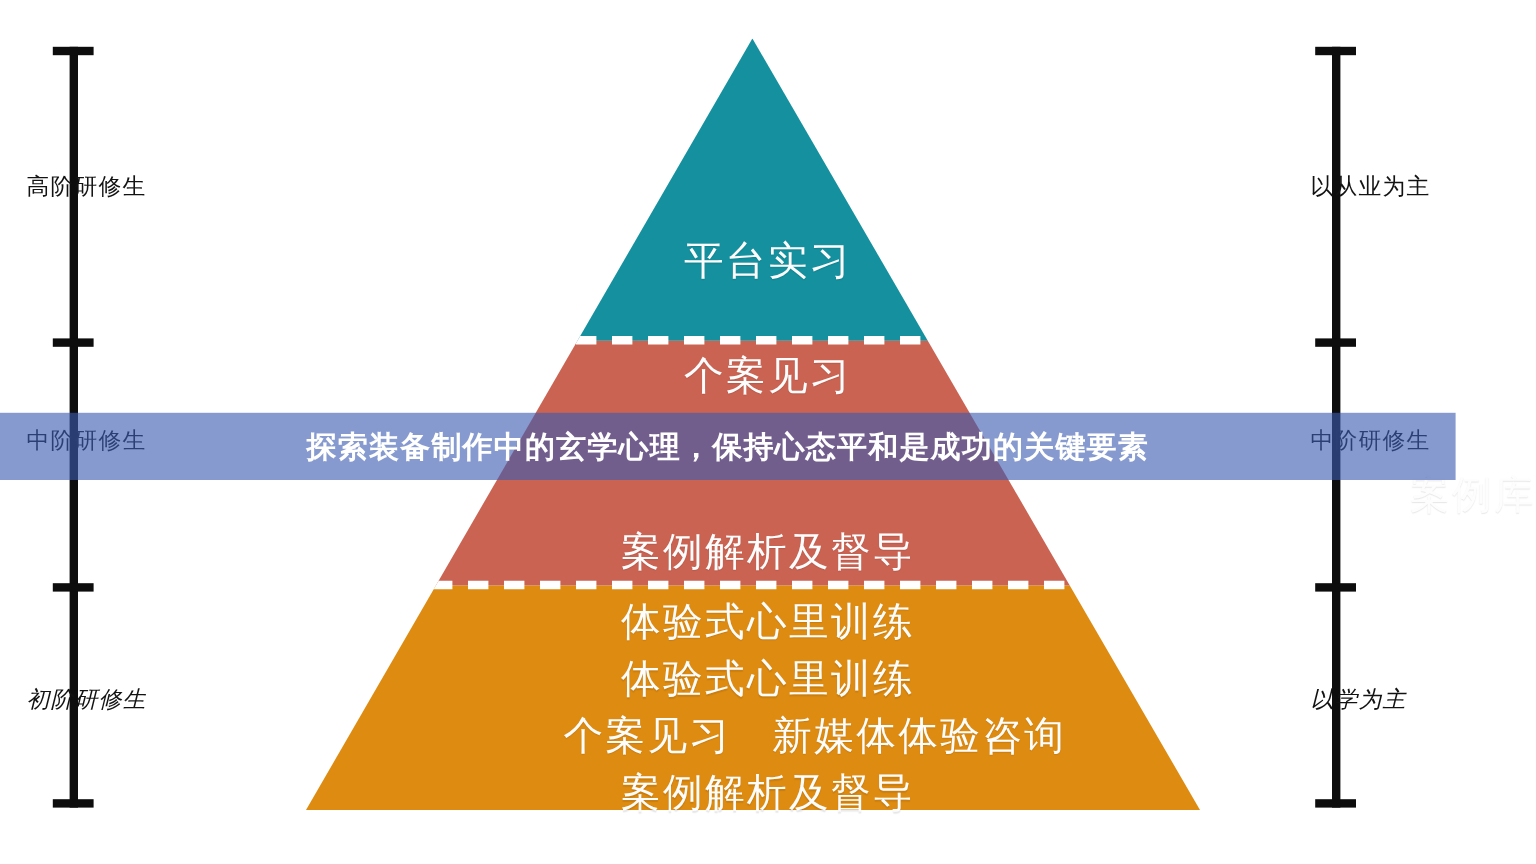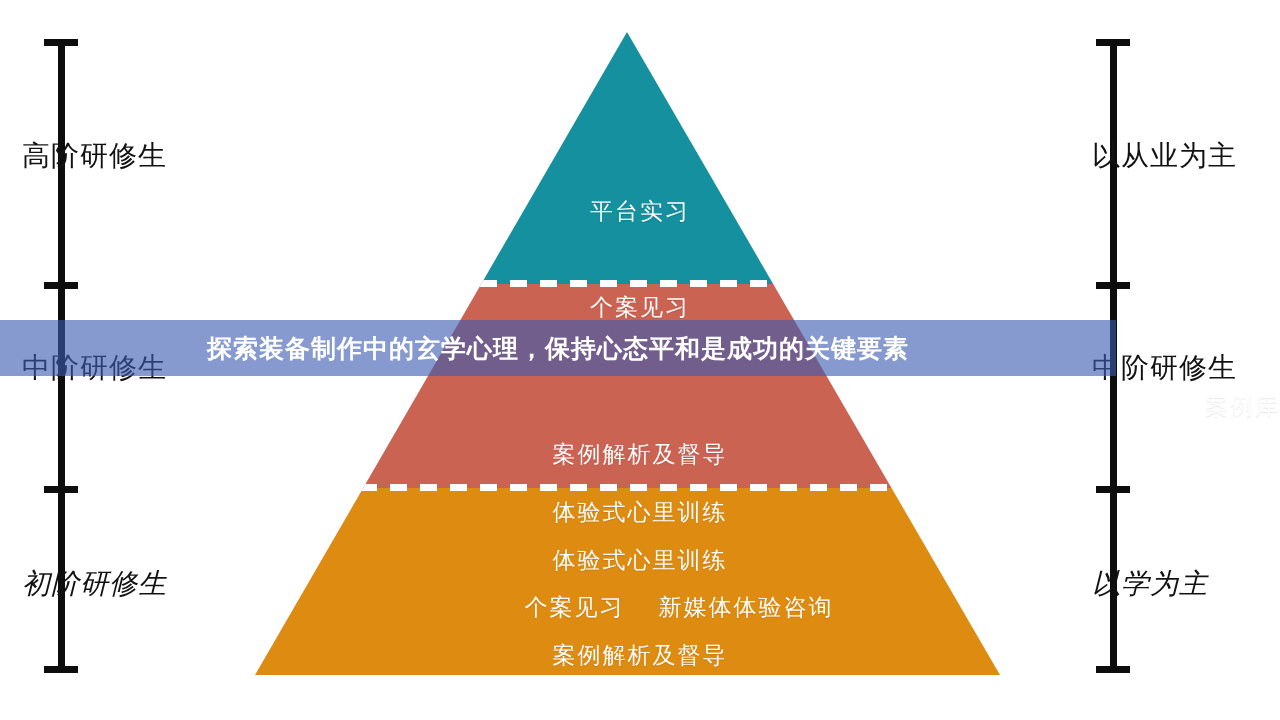--- a/index.html
+++ b/index.html
@@ -43,21 +43,21 @@
     height: 7px;
     background: #0d0d0d;
   }
   .tick-0 { top: 0px; }
   .tick-1 { top: 243px; }
   .tick-2 { top: 447px; }
   .tick-3 { top: 627px; }
 
   .axis-label {
     position: absolute;
-    font-size: 28px;
+    font-size: 19px;
     line-height: 1;
     color: #121212;
     white-space: nowrap;
     letter-spacing: 1px;
   }
   .lab-left  { left: 22px; transform: translateY(-50%); }
   .lab-right { left: 1060px; transform: translateY(-50%); margin-left: 32px; }
   .lab-y-high { top: 156px; }
   .lab-y-mid  { top: 368px; }
   .lab-y-low  { top: 584px; font-style: italic; }
@@ -70,21 +70,21 @@
     width: 1280px;
     height: 720px;
   }
 
   
   .ptext {
     position: absolute;
     width: 100%;
     text-align: center;
     color: #fdfdfd;
-    font-size: 23px;
+    font-size: 33px;
     line-height: 1;
     letter-spacing: 2px;
     white-space: nowrap;
     text-shadow: 0 1px 1px rgba(0,0,0,.10);
   }
   .ptext.row-gap { letter-spacing: 2px; padding-left: 39px; }
   .ptext .spacer { display: inline-block; width: 34px; }
 
   .t-top      { top: 200px; }
   .t-mid-1    { top: 296px; }
@@ -92,22 +92,22 @@
   .t-mid-3    { top: 443px; }
   .t-bot-1    { top: 501px; }
   .t-bot-2    { top: 549px; }
   .t-bot-3    { top: 596px; }
   .t-bot-4    { top: 644px; }
 
   
   .banner {
     position: absolute;
     left: 0;
-    top: 320px;
-    width: 1116px;
+    top: 344px;
+    width: 1213px;
     height: 56px;
     background: rgba(60, 92, 178, 0.62);
     display: flex;
     align-items: center;
     justify-content: center;
   }
   .banner-text {
     font-family: "DejaVu Sans", "Liberation Sans", sans-serif;
     font-size: 25px;
     font-weight: bold;

